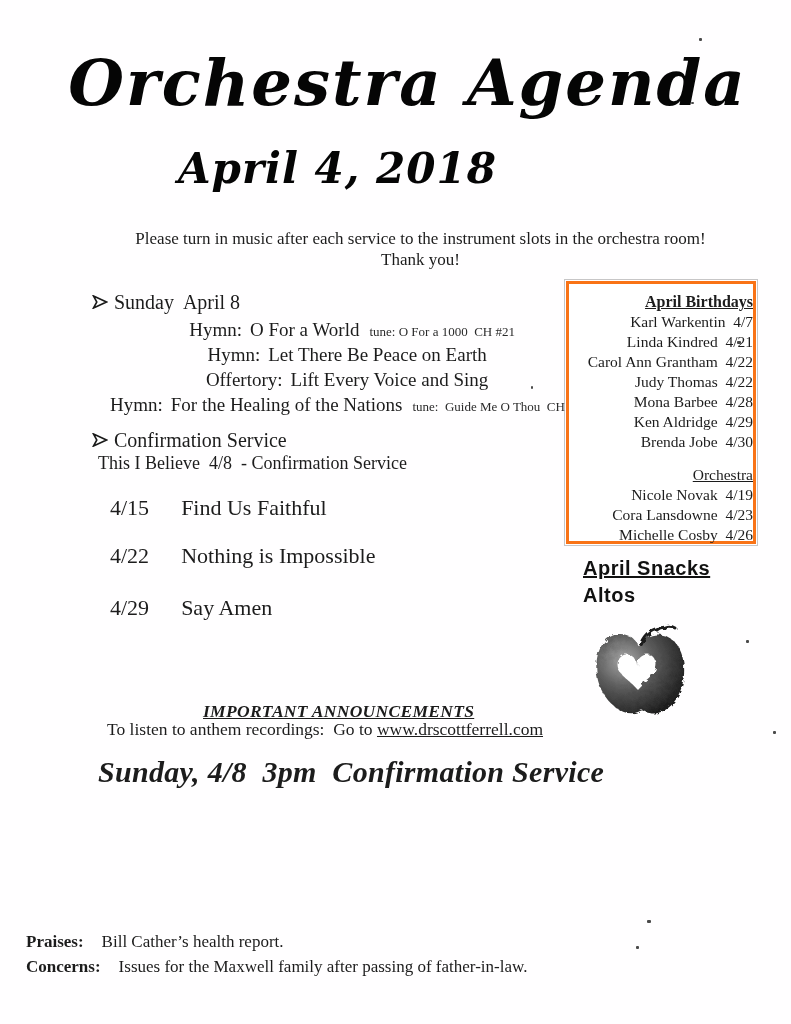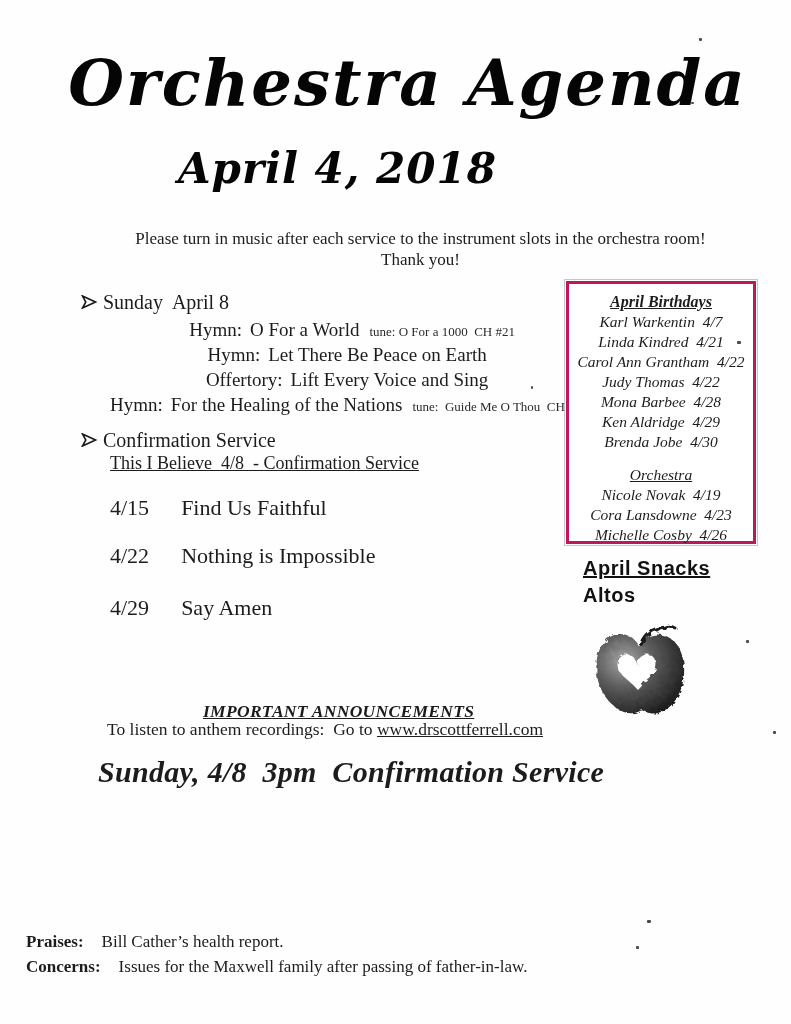--- a/index.html
+++ b/index.html
@@ -12,34 +12,34 @@
   
   .script{font-family:"DejaVu Serif",serif;font-style:italic;font-weight:700;color:#050505;}
   #title{position:absolute;top:48px;left:0;width:100%;text-align:center;
          font-size:64px;letter-spacing:2px;transform:translateX(12px);line-height:1.1;}
   #date-title{position:absolute;top:144px;left:0;width:100%;text-align:center;
          font-size:42px;letter-spacing:1px;transform:translateX(-58px);}
   #notice{position:absolute;top:228px;left:0;width:100%;text-align:center;
          font-size:17px;line-height:21px;padding-left:25px;}
 
   
-  .bullet-row{position:absolute;left:81px;display:flex;align-items:flex-start;}
+  .bullet-row{position:absolute;left:92px;display:flex;align-items:flex-start;}
   .arrow{width:16px;height:14px;margin-top:4px;flex:0 0 auto;}
   .section-heading{font-size:20px;margin-left:6px;}
   #hymn-list{position:absolute;left:110px;top:318px;font-size:19px;line-height:23px;text-align:center;}
   .hymn-title{margin-left:8px;}
   .hymn-note{font-size:13px;margin-left:10px;color:#2a2a2a;}
-  #confirm-sub{position:absolute;left:110px;top:453px;font-size:18px;text-decoration:underline;}
+  #confirm-sub{position:absolute;left:98px;top:453px;font-size:18px;}
   .upcoming-row{position:absolute;left:110px;font-size:22px;}
   .upcoming-title{margin-left:32px;}
 
   
   #birthday-box{position:absolute;left:566px;top:281px;width:190px;height:263px;
-      box-sizing:border-box;border:3px solid #be185d;outline:1px solid rgba(0,0,0,.22);
-      outline-offset:1px;text-align:center;font-size:15.5px;line-height:20px;background:#fff;font-style:italic;}
+      box-sizing:border-box;border:3px solid #f97316;outline:1px solid rgba(0,0,0,.22);
+      outline-offset:1px;text-align:right;font-size:15.5px;line-height:20px;background:#fff;}
   #birthday-box .box-title{margin-top:8px;font-weight:bold;text-decoration:underline;font-size:16px;}
   .member{line-height:20px;}
   #orchestra-title{margin-top:13px;text-decoration:underline;}
 
   
   #snacks{position:absolute;left:583px;top:555px;
       font-family:"Liberation Sans",sans-serif;font-weight:bold;font-size:20px;
       letter-spacing:.5px;color:#111;line-height:27px;}
   #snacks .snack-title{text-decoration:underline;text-decoration-thickness:2px;text-align:center;}
   #apple{position:absolute;left:592px;top:618px;}

